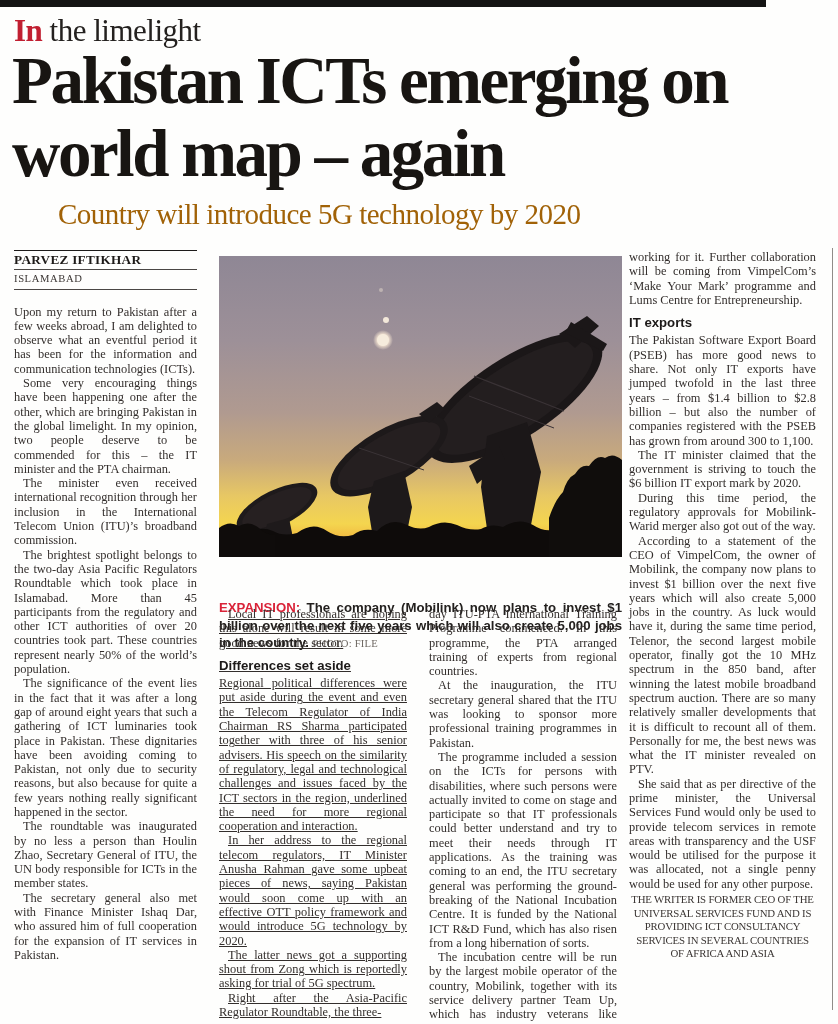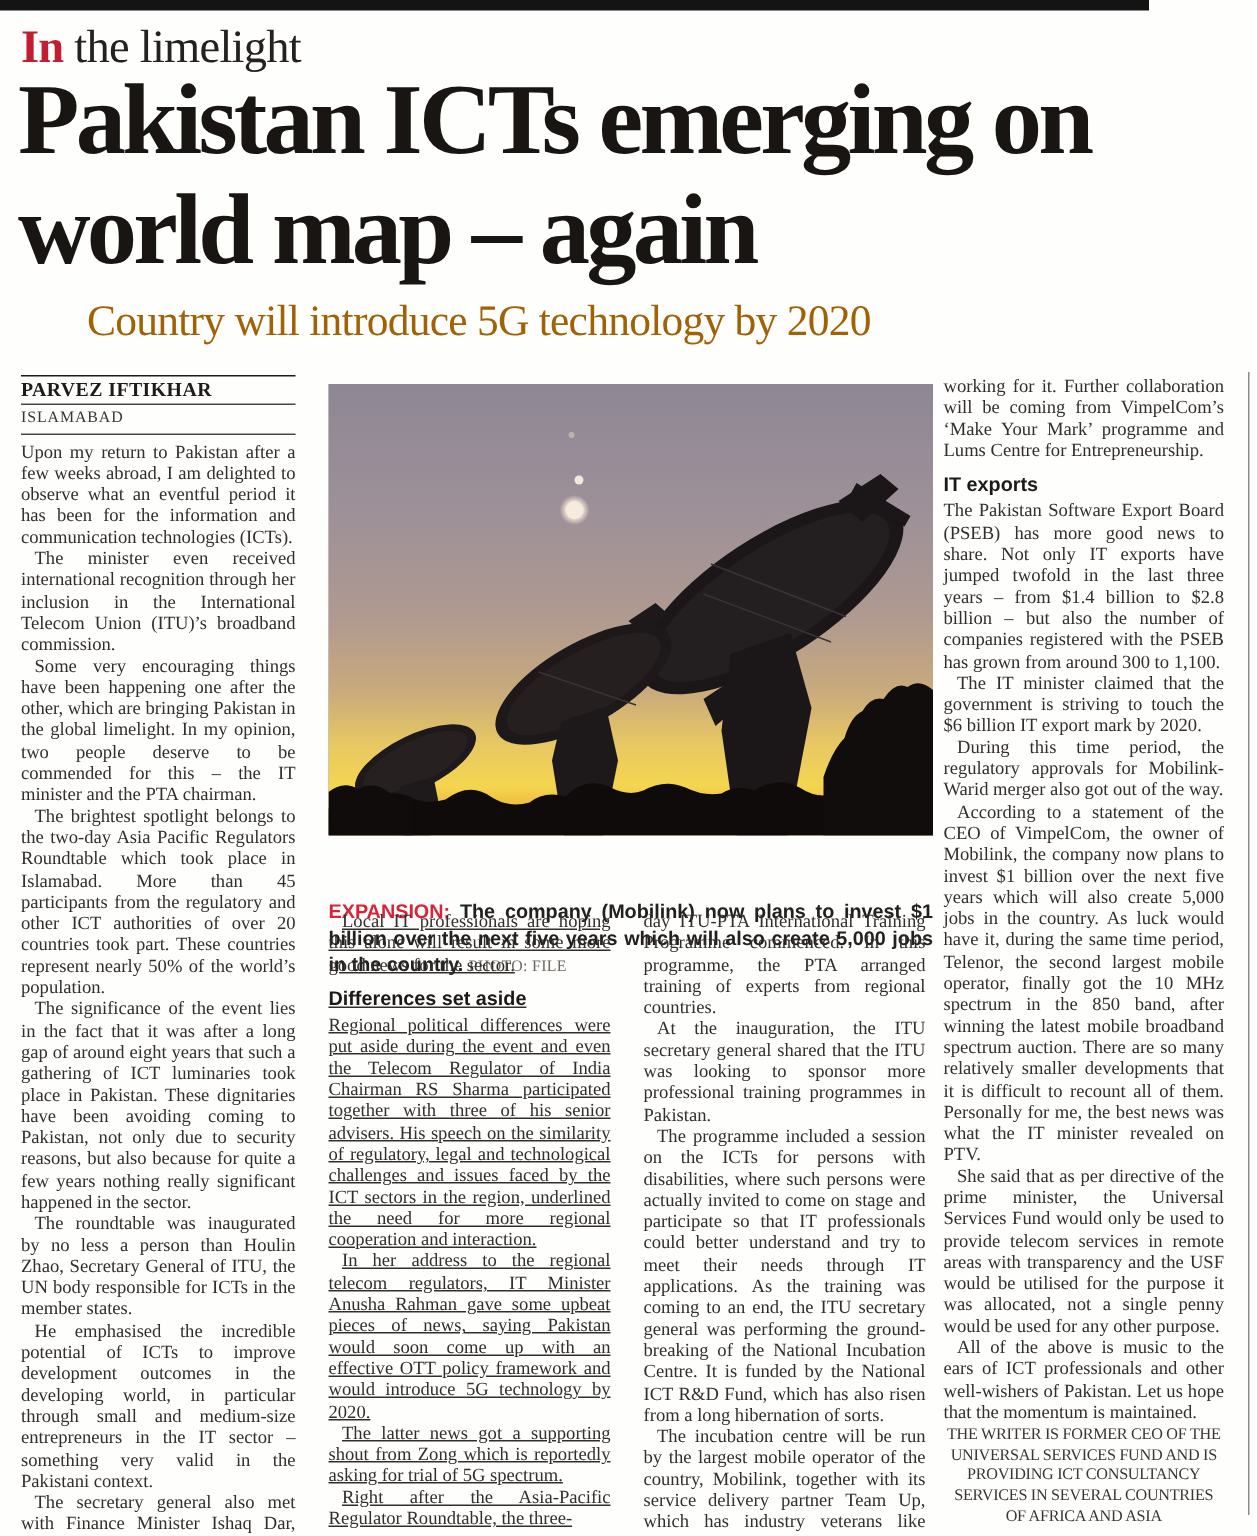--- a/index.html
+++ b/index.html
@@ -20,21 +20,21 @@
     position:absolute;left:14px;top:198px;width:810px;
     font-size:29px;font-weight:400;color:#a16207;letter-spacing:-0.5px;margin-left:44px;
   }
   .col{position:absolute;font-size:12.4px;line-height:14.3px;text-align:justify;color:#332e2c;}
   .col p{margin:0;text-indent:9px;}
   .col p.flush{text-indent:0;}
   .col1{left:14px;top:250px;width:183px;}
   .col2{left:219px;top:607px;width:188px;text-decoration:underline;}
   .col3{left:429px;top:607px;width:188px;}
   .col4{left:629px;top:250px;width:187px;}
-  .byline-block{margin-bottom:4px;}
+  .byline-block{margin-bottom:15px;}
   .rule-heavy{border:0;border-top:1.6px solid #1d1b1a;margin:0 0 2px 0;}
   .rule-thin{border:0;border-top:1px solid #4a4644;margin:2px 0;}
   .byline-author{font-weight:bold;font-size:13.2px;letter-spacing:0.3px;color:#1d1a18;}
   .byline-loc{font-size:10.6px;letter-spacing:0.6px;color:#3a3533;}
   .subhead{
     font-family:"Liberation Sans",sans-serif;font-weight:bold;
     font-size:13.2px;color:#1c1918;margin:9px 0 3px 0;text-align:left;
   }
   .photo-wrap{position:absolute;left:219px;top:256px;width:403px;height:301px;background:#8f8795;}
   .photo-wrap svg{display:block;}
@@ -71,26 +71,25 @@
 
   <div class="col col1">
     <div class="byline-block">
       <hr class="rule-heavy">
       <div class="byline-author">PARVEZ IFTIKHAR</div>
       <hr class="rule-thin">
       <div class="byline-loc">ISLAMABAD</div>
       <hr class="rule-thin">
     </div>
     <p class="flush">Upon my return to Pakistan after a few weeks abroad, I am delighted to observe what an eventful period it has been for the information and communication technologies (ICTs).</p>
+    <p>Some very encouraging things have been happening one after the other, which are bringing Pakistan in the global limelight. In my opinion, two people deserve to be commended for this – the IT minister and the PTA chairman.</p>
     <p>The minister even received international recognition through her inclusion in the International Telecom Union (ITU)’s broadband commission.</p>
-    <p>Some very encouraging things have been happening one after the other, which are bringing Pakistan in the global limelight. In my opinion, two people deserve to be commended for this – the IT minister and the PTA chairman.</p>
     <p>The brightest spotlight belongs to the two-day Asia Pacific Regulators Roundtable which took place in Islamabad. More than 45 participants from the regulatory and other ICT authorities of over 20 countries took part. These countries represent nearly 50% of the world’s population.</p>
     <p>The significance of the event lies in the fact that it was after a long gap of around eight years that such a gathering of ICT luminaries took place in Pakistan. These dignitaries have been avoiding coming to Pakistan, not only due to security reasons, but also because for quite a few years nothing really significant happened in the sector.</p>
     <p>The roundtable was inaugurated by no less a person than Houlin Zhao, Secretary General of ITU, the UN body responsible for ICTs in the member states.</p>
-    <p>He emphasised the incredible potential of ICTs to improve development outcomes in the developing world, in particular through small and medium-size entrepreneurs in the IT sector – something very valid in the Pakistani context.</p>
     <p>The secretary general also met with Finance Minister Ishaq Dar, who assured him of full cooperation for the expansion of IT services in Pakistan.</p>
   </div>
 
   <div class="photo-wrap">
     <svg width="403" height="301" viewBox="0 0 403 301" xmlns="http://www.w3.org/2000/svg">
       <defs>
         <linearGradient id="sky" x1="0" y1="0" x2="0" y2="1">
           <stop offset="0" stop-color="#8f8795"></stop>
           <stop offset="0.28" stop-color="#9d9098"></stop>
           <stop offset="0.52" stop-color="#b09a90"></stop>
@@ -166,19 +165,18 @@
   </div>
 
   <div class="col col4">
     <p class="flush">working for it. Further collaboration will be coming from VimpelCom’s ‘Make Your Mark’ programme and Lums Centre for Entrepreneurship.</p>
     <div class="subhead">IT exports</div>
     <p class="flush">The Pakistan Software Export Board (PSEB) has more good news to share. Not only IT exports have jumped twofold in the last three years – from $1.4 billion to $2.8 billion – but also the number of companies registered with the PSEB has grown from around 300 to 1,100.</p>
     <p>The IT minister claimed that the government is striving to touch the $6 billion IT export mark by 2020.</p>
     <p>During this time period, the regulatory approvals for Mobilink-Warid merger also got out of the way.</p>
     <p>According to a statement of the CEO of VimpelCom, the owner of Mobilink, the company now plans to invest $1 billion over the next five years which will also create 5,000 jobs in the country. As luck would have it, during the same time period, Telenor, the second largest mobile operator, finally got the 10 MHz spectrum in the 850 band, after winning the latest mobile broadband spectrum auction. There are so many relatively smaller developments that it is difficult to recount all of them. Personally for me, the best news was what the IT minister revealed on PTV.</p>
     <p>She said that as per directive of the prime minister, the Universal Services Fund would only be used to provide telecom services in remote areas with transparency and the USF would be utilised for the purpose it was allocated, not a single penny would be used for any other purpose.</p>
-    <p>All of the above is music to the ears of ICT professionals and other well-wishers of Pakistan. Let us hope that the momentum is maintained.</p>
     <div class="writer-note">THE WRITER IS FORMER CEO OF THE UNIVERSAL SERVICES FUND AND IS PROVIDING ICT CONSULTANCY SERVICES IN SEVERAL COUNTRIES OF AFRICA AND ASIA</div>
   </div>
 
   <div class="right-rule"></div>
 
 </div>
 
 </body></html>

